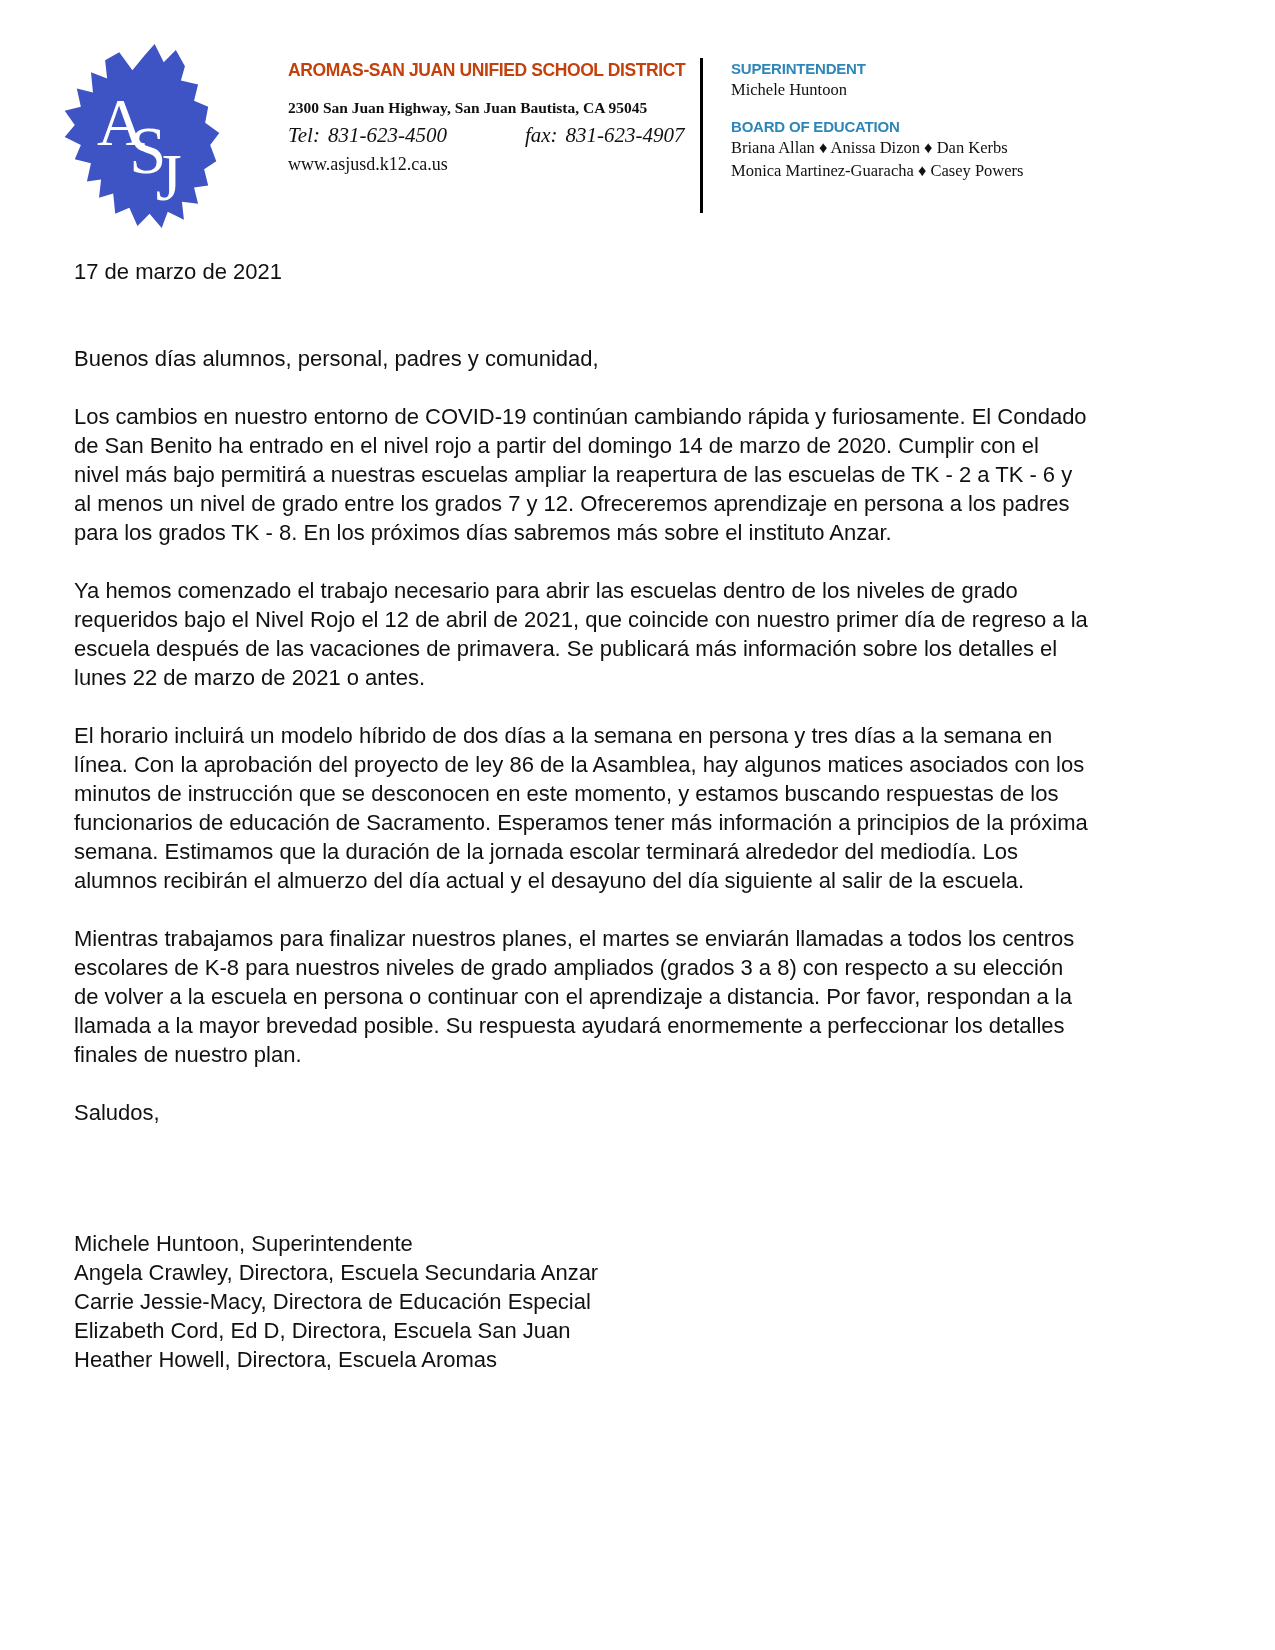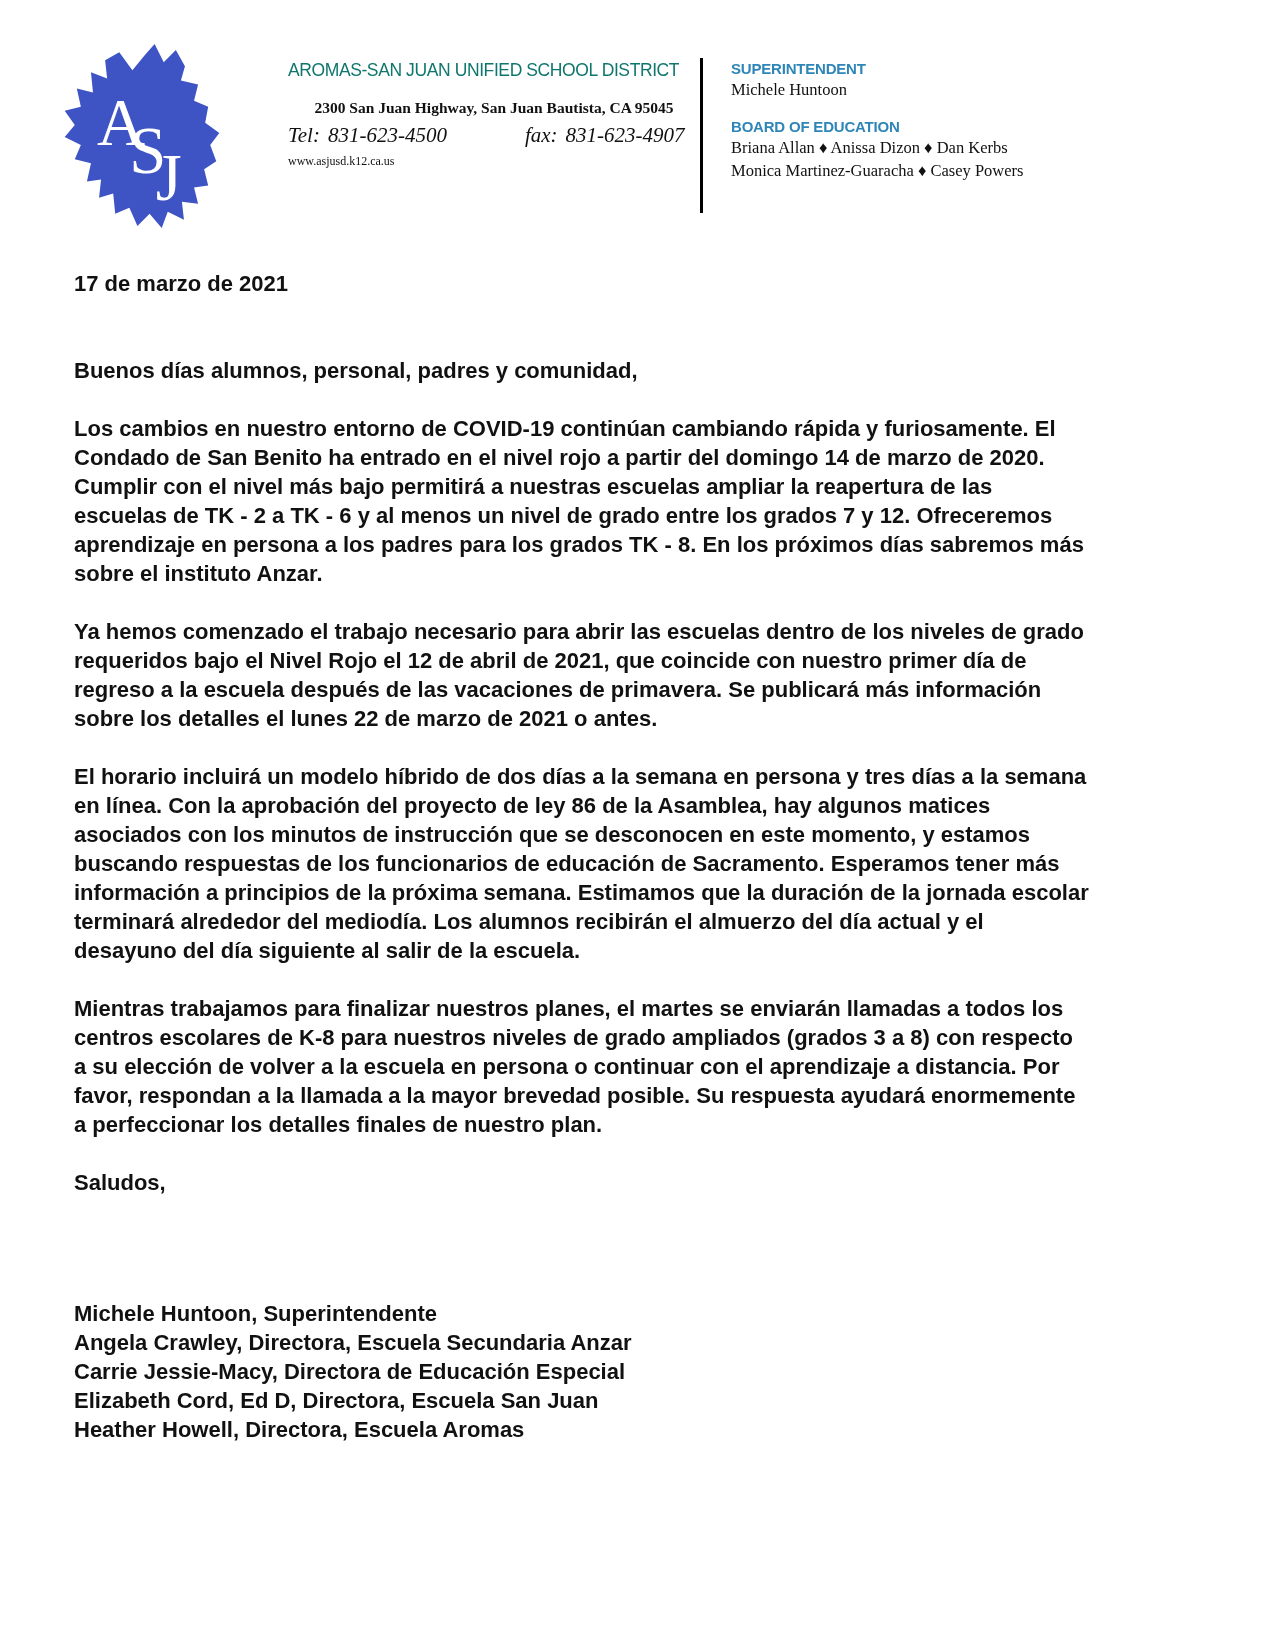--- a/index.html
+++ b/index.html
@@ -21,53 +21,52 @@
     height: 195px;
   }
   .logo-wrap { width: 175px; height: 192px; flex: 0 0 auto; }
   .head-center {
     flex: 0 0 auto;
     width: 412px;
     margin-left: 58px;
     padding-top: 20px;
   }
   .district-name {
-    font-weight: normal;
+    font-weight: bold;
     font-size: 17.5px;
     letter-spacing: -0.4px;
-    color: #0f766e;
+    color: #c2410c;
     white-space: nowrap;
   }
   .office {
     font-weight: bold;
     font-style: italic;
     font-size: 18px;
     color: #2e86b8;
     margin-top: 6px;
   }
   .address {
     font-family: "Liberation Serif", serif;
     font-weight: bold;
     font-size: 15.5px;
     margin-top: 18px;
     white-space: nowrap;
-    text-align: center;
   }
   .telfax {
     font-family: "Liberation Serif", serif;
     font-style: italic;
     font-size: 21px;
     margin-top: 6px;
     display: flex;
   }
   .telfax .fax-group { margin-left: 78px; }
   .telfax .num { margin-left: 8px; }
   .website {
     font-family: "Liberation Serif", serif;
-    font-size: 12px;
+    font-size: 18px;
     margin-top: 6px;
   }
   .head-divider {
     width: 3px;
     height: 155px;
     background: #000000;
     margin-top: 18px;
     flex: 0 0 auto;
   }
   .head-right {
@@ -83,25 +82,24 @@
   .serif-line {
     font-family: "Liberation Serif", serif;
     font-size: 16.5px;
     margin-top: 3px;
     white-space: nowrap;
   }
   .board-gap { margin-top: 18px; }
 
   
   .letter-body {
-    margin: 34px 74px 0 74px;
+    margin: 22px 74px 0 74px;
     width: 1016px;
     font-size: 22px;
     line-height: 29px;
-    font-weight: bold;
   }
   .letter-body p { margin: 0 0 29px 0; }
   p.date-line { margin-bottom: 58px; }
   p.closing-line { margin-bottom: 102px; }
   .signatures p { margin: 0; }
 </style>
 </head>
 <body>
 
 <div class="page">

